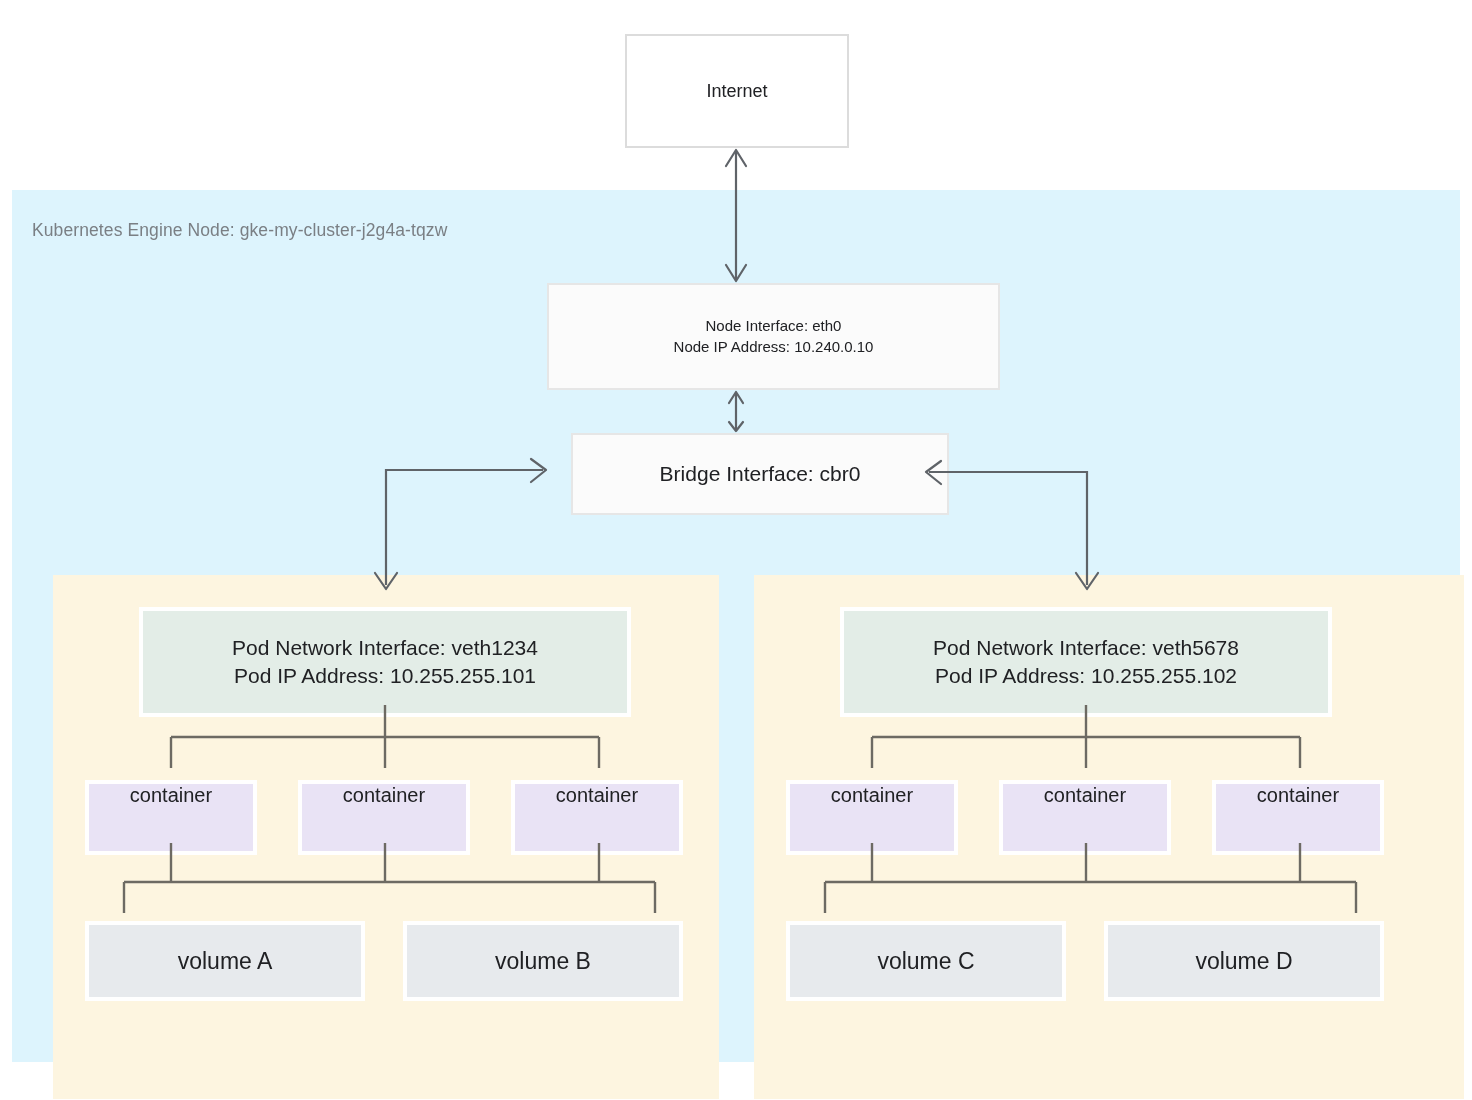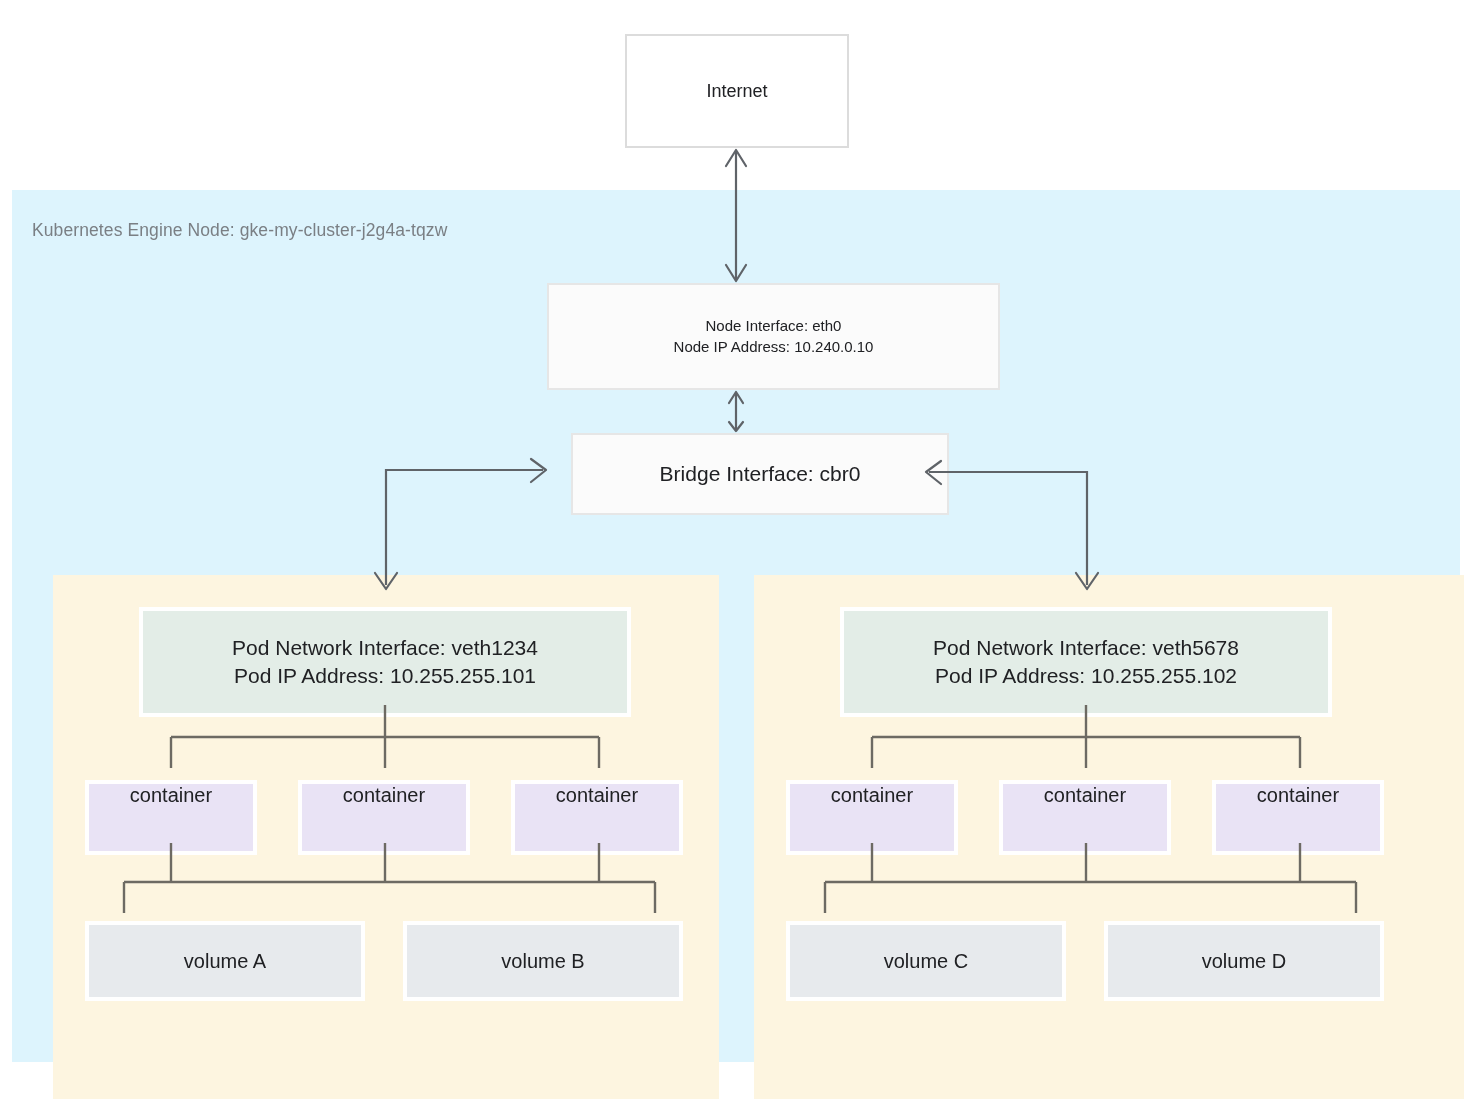--- a/index.html
+++ b/index.html
@@ -125,21 +125,21 @@
     position: absolute;
     box-sizing: border-box;
     top: 346px;
     width: 280px;
     height: 80px;
     background: #e7eaed;
     border: 4px solid #ffffff;
     display: flex;
     align-items: center;
     justify-content: center;
-    font-size: 20px;
+    font-size: 23px;
     color: #202124;
   }
   .volume-box.v0 { left: 32px; }
   .volume-box.v1 { left: 350px; }
 
   
   .edges {
     position: absolute;
     left: 0; top: 0;
     width: 1472px;

